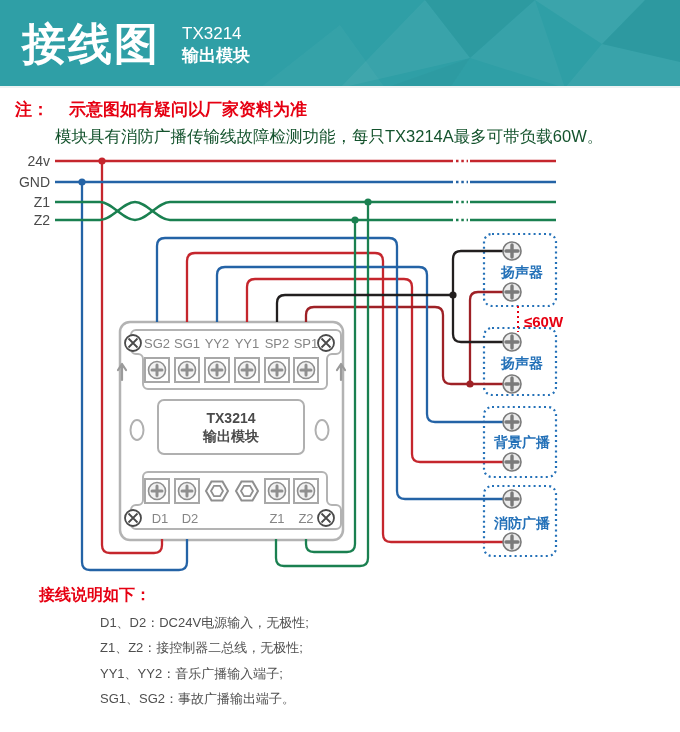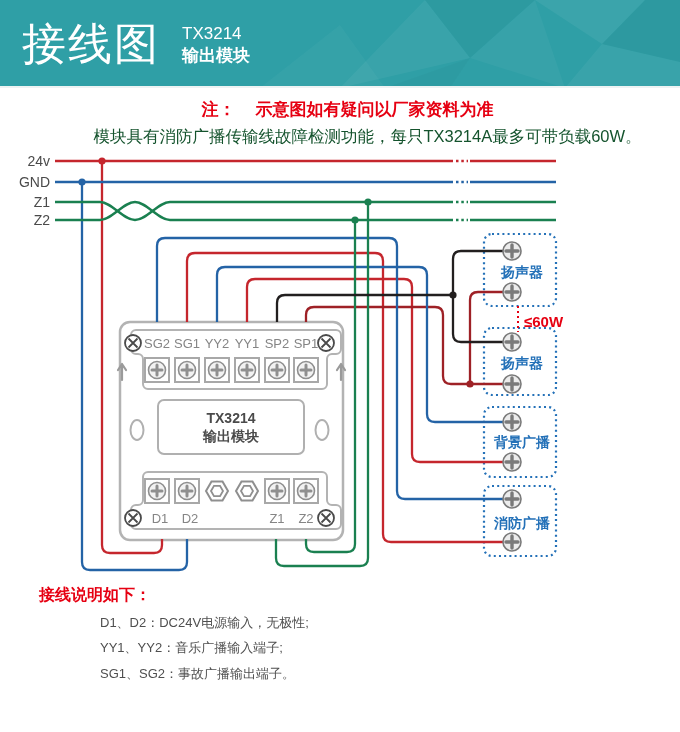--- a/index.html
+++ b/index.html
@@ -2,26 +2,26 @@
 <html><head>
 <meta charset="utf-8">
 <style>
   * { box-sizing: border-box; margin: 0; padding: 0; }
   html,body { width:680px; height:732px; background:#ffffff; overflow:hidden;
               font-family:"Liberation Sans", sans-serif; }
   .banner { height:88px; background:#2f9fa6; position:relative; overflow:hidden;
             border-bottom:2px solid #eef3f3; }
   .banner svg.facets { position:absolute; left:0; top:0; }
   .banner-inner { position:relative; display:flex; padding:19px 0 0 22px; }
-  .banner-title { font-size:44px; font-weight:normal; color:#ffffff; line-height:50px;
+  .banner-title { font-size:44px; font-weight:bold; color:#ffffff; line-height:50px;
                   letter-spacing:2px; }
   .banner-sub { margin-left:22px; padding-top:4px; color:#ffffff; font-size:17px;
                 line-height:22px; }
   .banner-sub .model-name { font-weight:bold; }
-  .note-area { height:62px; padding:10px 0 0 15px;text-align:center; }
+  .note-area { height:62px; padding:10px 0 0 15px; }
   .note-line1 { color:#e60012; font-weight:bold; font-size:17px; }
   .note-warning { margin-left:20px; }
   .note-line2 { margin:5px 0 0 40px; color:#14532d; font-size:16.5px; }
   .diagram { position:relative; width:680px; height:430px; }
   svg text { font-family:"Liberation Sans", sans-serif; }
   .bus-label { font-size:14px; fill:#4a4a4a; }
   .term-label { font-size:13px; fill:#858585; }
   .plate-text { font-size:14px; font-weight:bold; fill:#4a4a4a; }
   .device-label { font-size:14px; font-weight:bold; }
   .load-label { font-size:15px; font-weight:bold; }
@@ -205,15 +205,16 @@
   </g>
 
   <path d="M518,306 V332" fill="none" stroke-width="2" stroke-dasharray="2 3" stroke="#e60012"></path>
   <text class="load-label" x="524" y="327" fill="#e60012">≤60W</text>
 </svg>
 </div>
 
 <div class="instructions">
   <div class="instr-title">接线说明如下：</div>
   <div class="instr-item">D1、D2：DC24V电源输入，无极性;</div>
+  <div class="instr-item">Z1、Z2：接控制器二总线，无极性;</div>
   <div class="instr-item">YY1、YY2：音乐广播输入端子;</div>
   <div class="instr-item">SG1、SG2：事故广播输出端子。</div>
 </div>
 
 </body></html>

